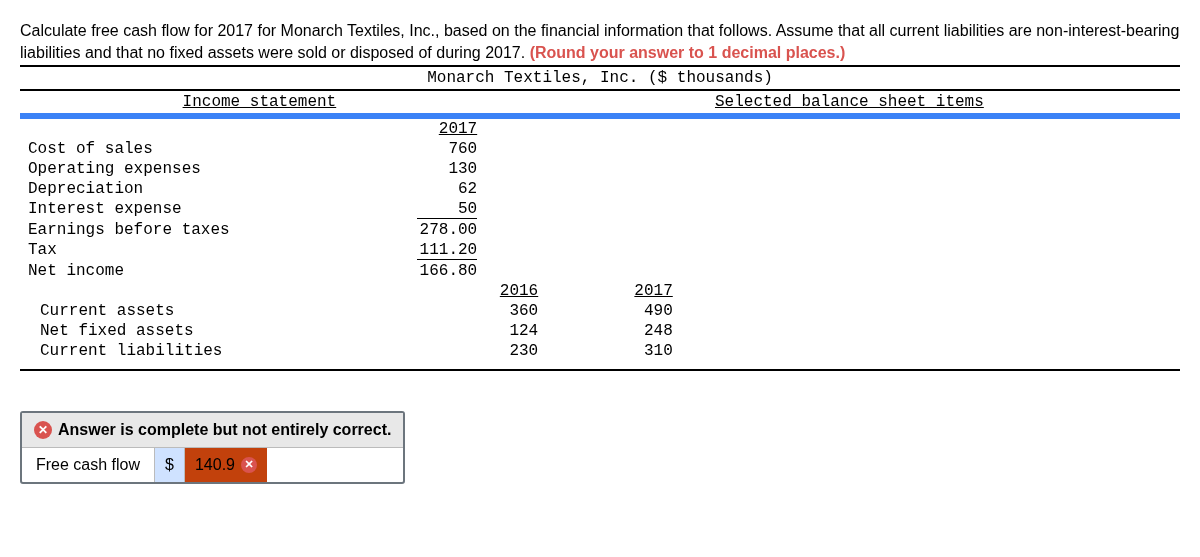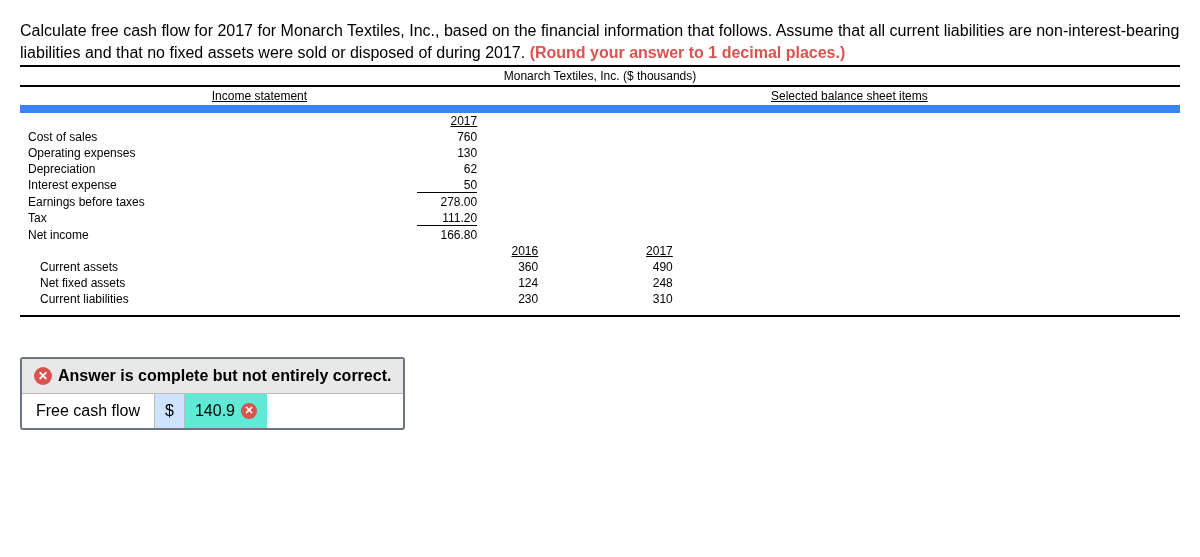--- a/index.html
+++ b/index.html
@@ -12,33 +12,33 @@
     }
     .question-text {
       line-height: 1.4;
     }
     .red-bold {
       color: #d9534f;
       font-weight: bold;
     }
     .financial-table {
       width: 100%;
-      font-family: Liberation Sans, sans-serif;
-      font-size: 12px;
+      font-family: Liberation Mono, monospace;
+      font-size: 16px;
       margin-bottom: 40px;
     }
     .table-title {
       text-align: center;
       border-top: 2px solid #000;
       border-bottom: 2px solid #000;
       padding: 2px 0;
     }
     .section-headers {
       display: flex;
-      border-bottom: 8px solid #3b82f6;
+      border-bottom: 6px solid #3b82f6;
       gap: 20px;
     }
     .section-header-left {
       width: 42%;
       text-align: center;
       text-decoration: underline;
       padding: 2px 0;
     }
     .section-header-right {
       width: 58%;
@@ -136,21 +136,21 @@
     }
     .answer-currency {
       padding: 8px 10px;
       border-right: 1px solid #bbb;
       background: #cfe2ff;
       display: flex;
       align-items: center;
     }
     .answer-value {
       padding: 8px 10px;
-      background: #5eead4;
+      background: #c2410c;
       display: flex;
       align-items: center;
       gap: 6px;
     }
     .answer-value .x-icon {
       display: inline-flex;
       width: 16px;
       height: 16px;
       background: #d9534f;
       color: #fff;

